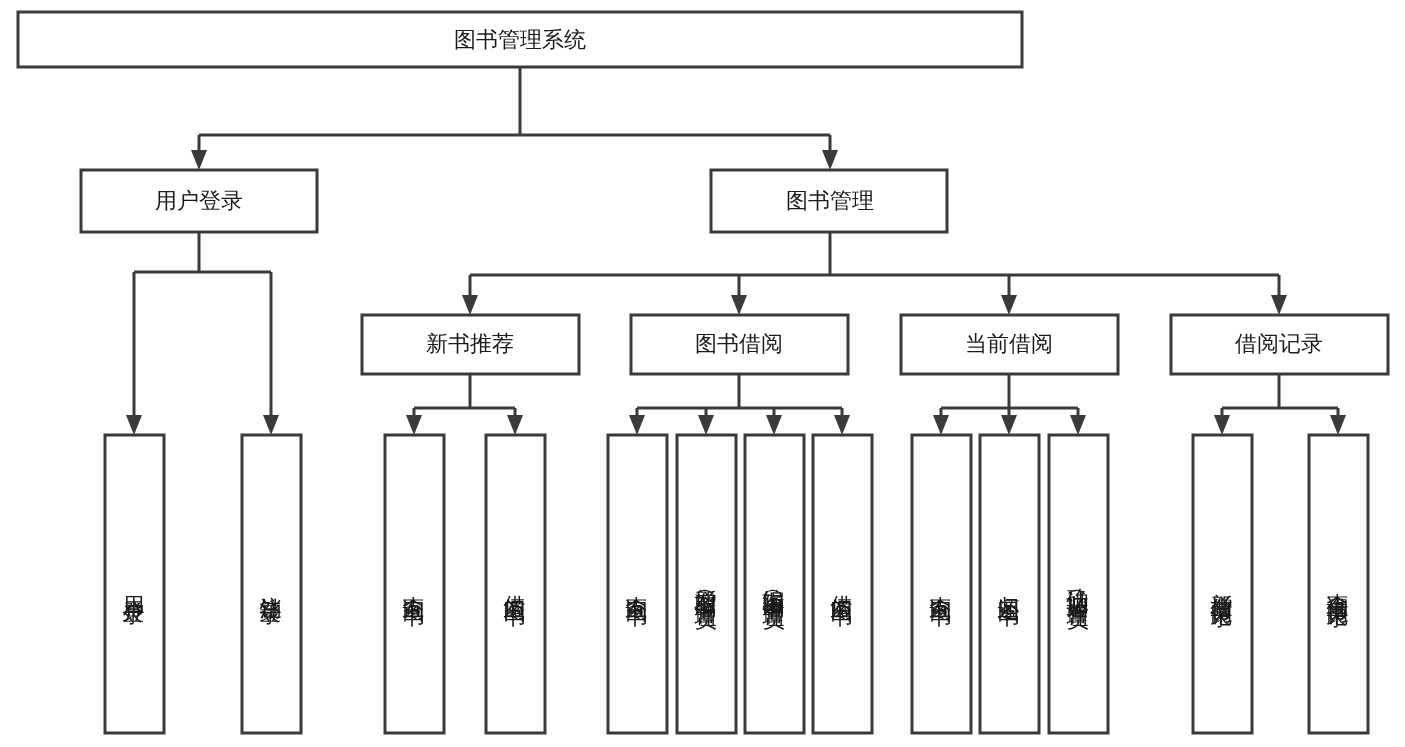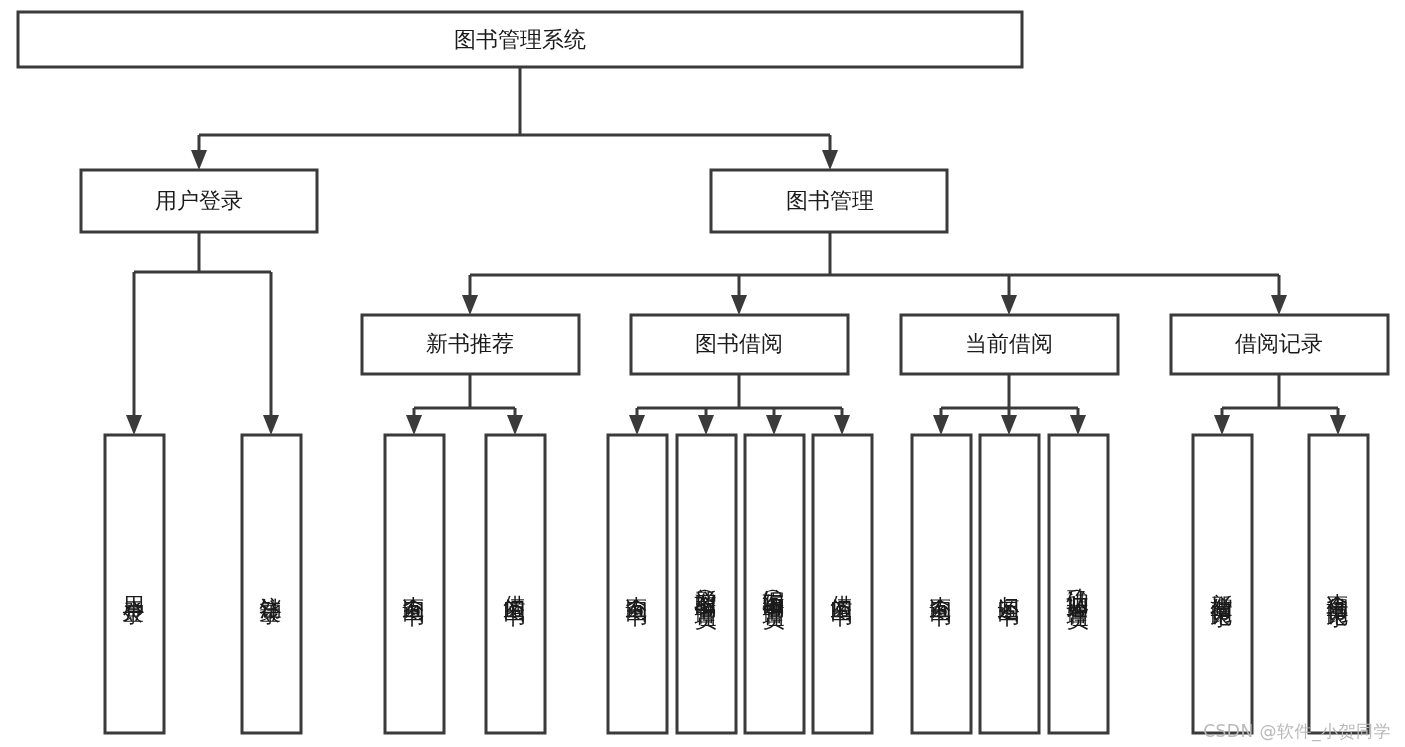--- a/index.html
+++ b/index.html
@@ -234,15 +234,14 @@
       <text class="node-label-v" x="1222" y="584">新增借阅记录</text>
     </g>
 
     <g>
       <rect class="node-box" x="1309" y="435" width="59" height="298"></rect>
       <text class="node-label-v" x="1338" y="584">查询借阅记录</text>
     </g>
 
   </svg>
 
-  <div class="watermark">CSDN @软件_小贺同学</div>
 
 </div>
 
 </body></html>

